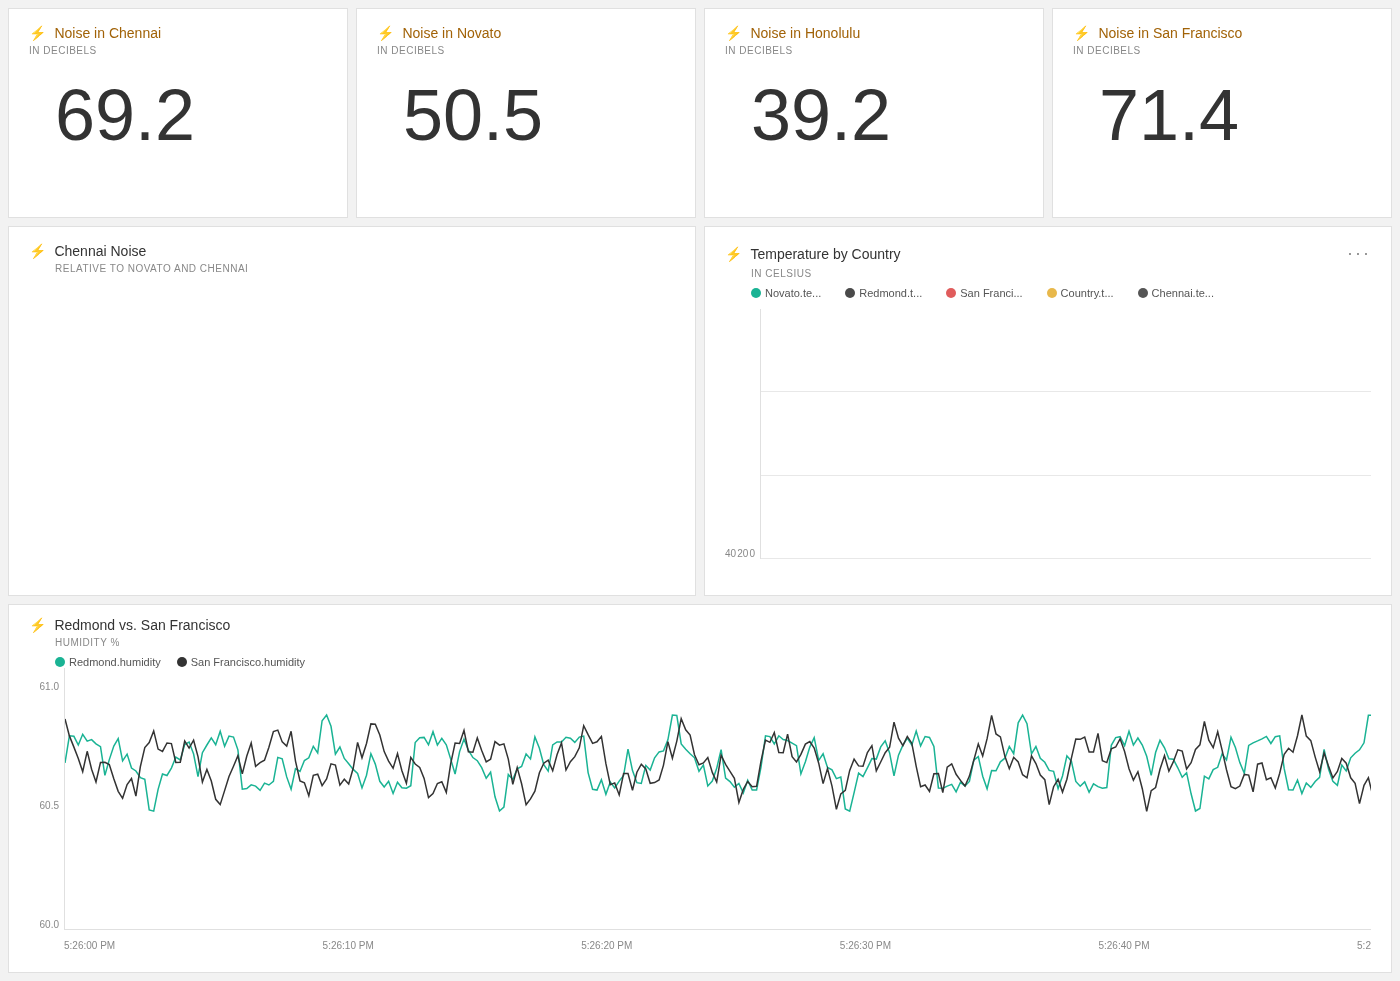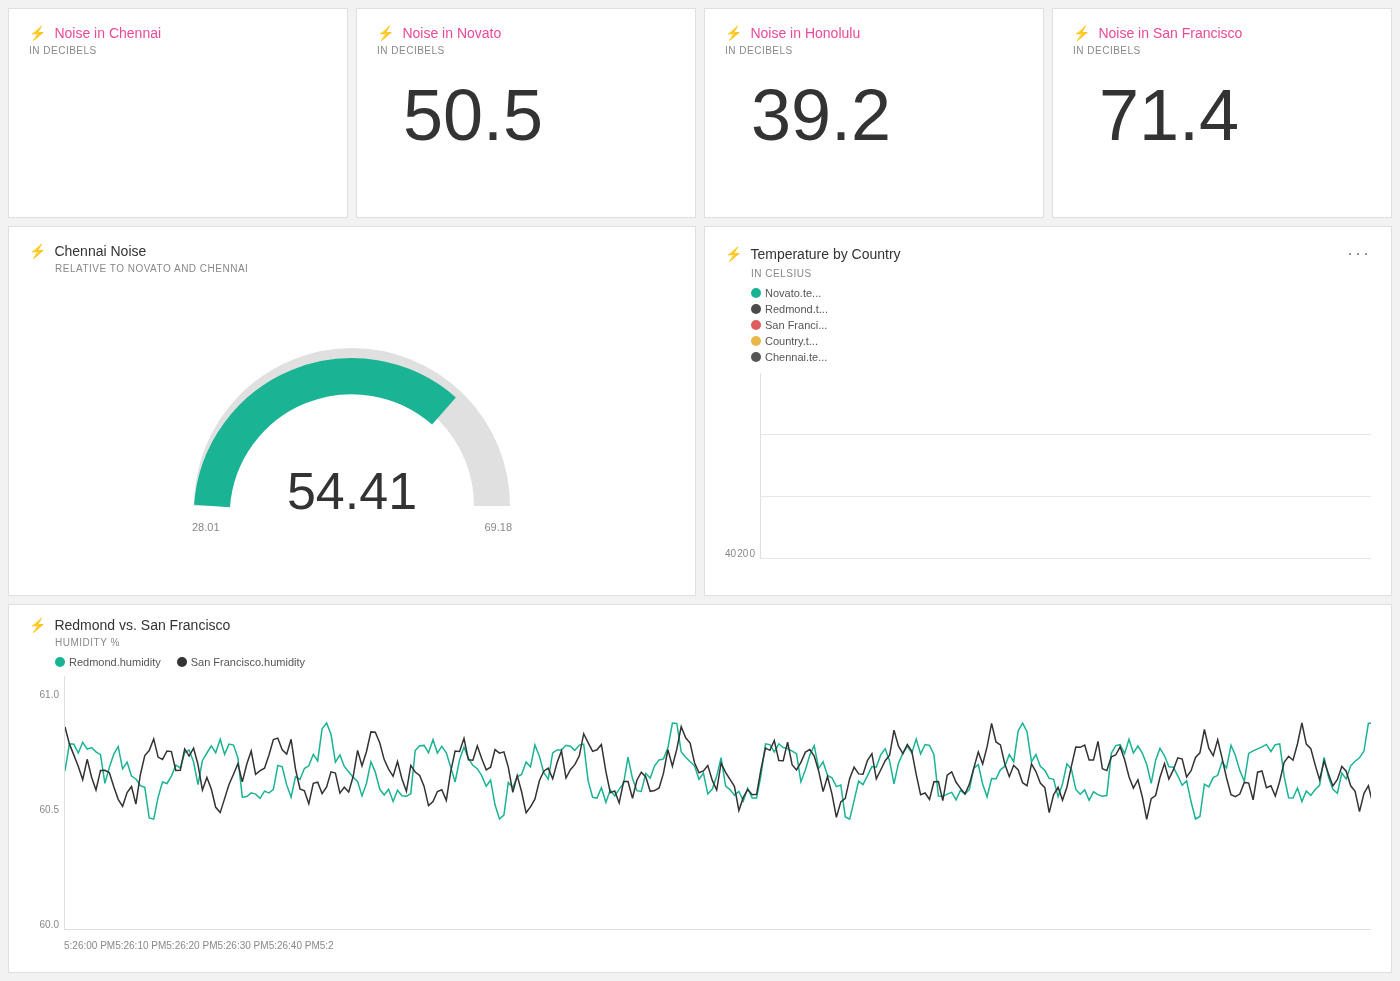--- a/index.html
+++ b/index.html
@@ -32,21 +32,21 @@
       flex-direction: column;
     }
     .kpi-header {
       display: flex;
       align-items: center;
       gap: 8px;
       margin-bottom: 4px;
     }
     .kpi-title {
       font-size: 14px;
-      color: #ec4899;
+      color: #a16207;
       font-weight: 500;
     }
     .kpi-subtitle {
       font-size: 10px;
       color: #888;
       letter-spacing: 0.5px;
       text-transform: uppercase;
       margin-bottom: 8px;
     }
     .kpi-value {
@@ -133,24 +133,23 @@
       position: absolute;
       bottom: -2px;
       right: 10px;
       font-size: 11px;
       color: #888;
     }
     
     .bar-legend {
       display: flex;
       flex-wrap: wrap;
-      gap: 4px;
+      gap: 24px;
       margin-bottom: 10px;
       margin-left: 26px;
-      flex-direction: column;
     }
     .legend-item {
       display: flex;
       align-items: center;
       gap: 4px;
       font-size: 11px;
       color: #555;
     }
     .legend-dot {
       width: 10px;
@@ -210,21 +209,21 @@
     .row3 {
       background: #fff;
       border: 1px solid #e0e0e0;
       padding: 12px 20px;
       display: flex;
       flex-direction: column;
     }
     .line-legend {
       display: flex;
       gap: 16px;
-      margin-bottom: 8px;
+      margin-bottom: 0;
       margin-left: 26px;
     }
     .line-chart-area {
       flex: 1;
       position: relative;
     }
     .line-y-labels {
       position: absolute;
       left: 0;
       top: 13px;
@@ -246,41 +245,42 @@
       border-bottom: 1px solid #e0e0e0;
       overflow: hidden;
     }
     .x-labels {
       position: absolute;
       left: 35px;
       right: 0;
       bottom: 0;
       height: 30px;
       display: flex;
-      justify-content: flex-start;
+      justify-content: space-between;
       align-items: center;
     }
     .x-label {
       font-size: 10px;
       color: #888;
     }
   </style>
 </head>
 <body>
 
 <div class="dashboard">
 
   <div class="row1">
 
     <div class="kpi-card">
       <div class="kpi-header">
         <span class="lightning-icon">⚡</span>
         <span class="kpi-title">Noise in Chennai</span>
       </div>
       <div class="kpi-subtitle">IN DECIBELS</div>
+      <div class="kpi-value">69.2</div>
     </div>
 
     <div class="kpi-card">
       <div class="kpi-header">
         <span class="lightning-icon">⚡</span>
         <span class="kpi-title">Noise in Novato</span>
       </div>
       <div class="kpi-subtitle">IN DECIBELS</div>
       <div class="kpi-value">50.5</div>
     </div>
@@ -305,33 +305,20 @@
   </div>
 
   <div class="row2">
 
     <div class="chart-card">
       <div class="chart-header">
         <span class="lightning-icon">⚡</span>
         <span class="chart-title">Chennai Noise</span>
       </div>
       <div class="chart-subtitle">RELATIVE TO NOVATO AND CHENNAI</div>
-      <div class="gauge-container">
-        <div class="gauge-svg-wrap">
-          <svg width="340" height="200" viewBox="0 0 340 200">
-
-            <path d="M 30 175 A 140 140 0 0 1 310 175" fill="none" stroke="#e0e0e0" stroke-width="36" stroke-linecap="butt"></path>
-
-            <path d="M 30 175 A 140 140 0 0 1 262 80" fill="none" stroke="#1ab394" stroke-width="36" stroke-linecap="butt"></path>
-          </svg>
-          <div class="gauge-value">54.41</div>
-          <div class="gauge-min">28.01</div>
-          <div class="gauge-max">69.18</div>
-        </div>
-      </div>
     </div>
 
     <div class="chart-card">
       <div class="chart-header">
         <span class="lightning-icon">⚡</span>
         <span class="chart-title">Temperature by Country</span>
         <span class="chart-menu">···</span>
       </div>
       <div class="chart-subtitle">IN CELSIUS</div>
       <div class="bar-legend">

